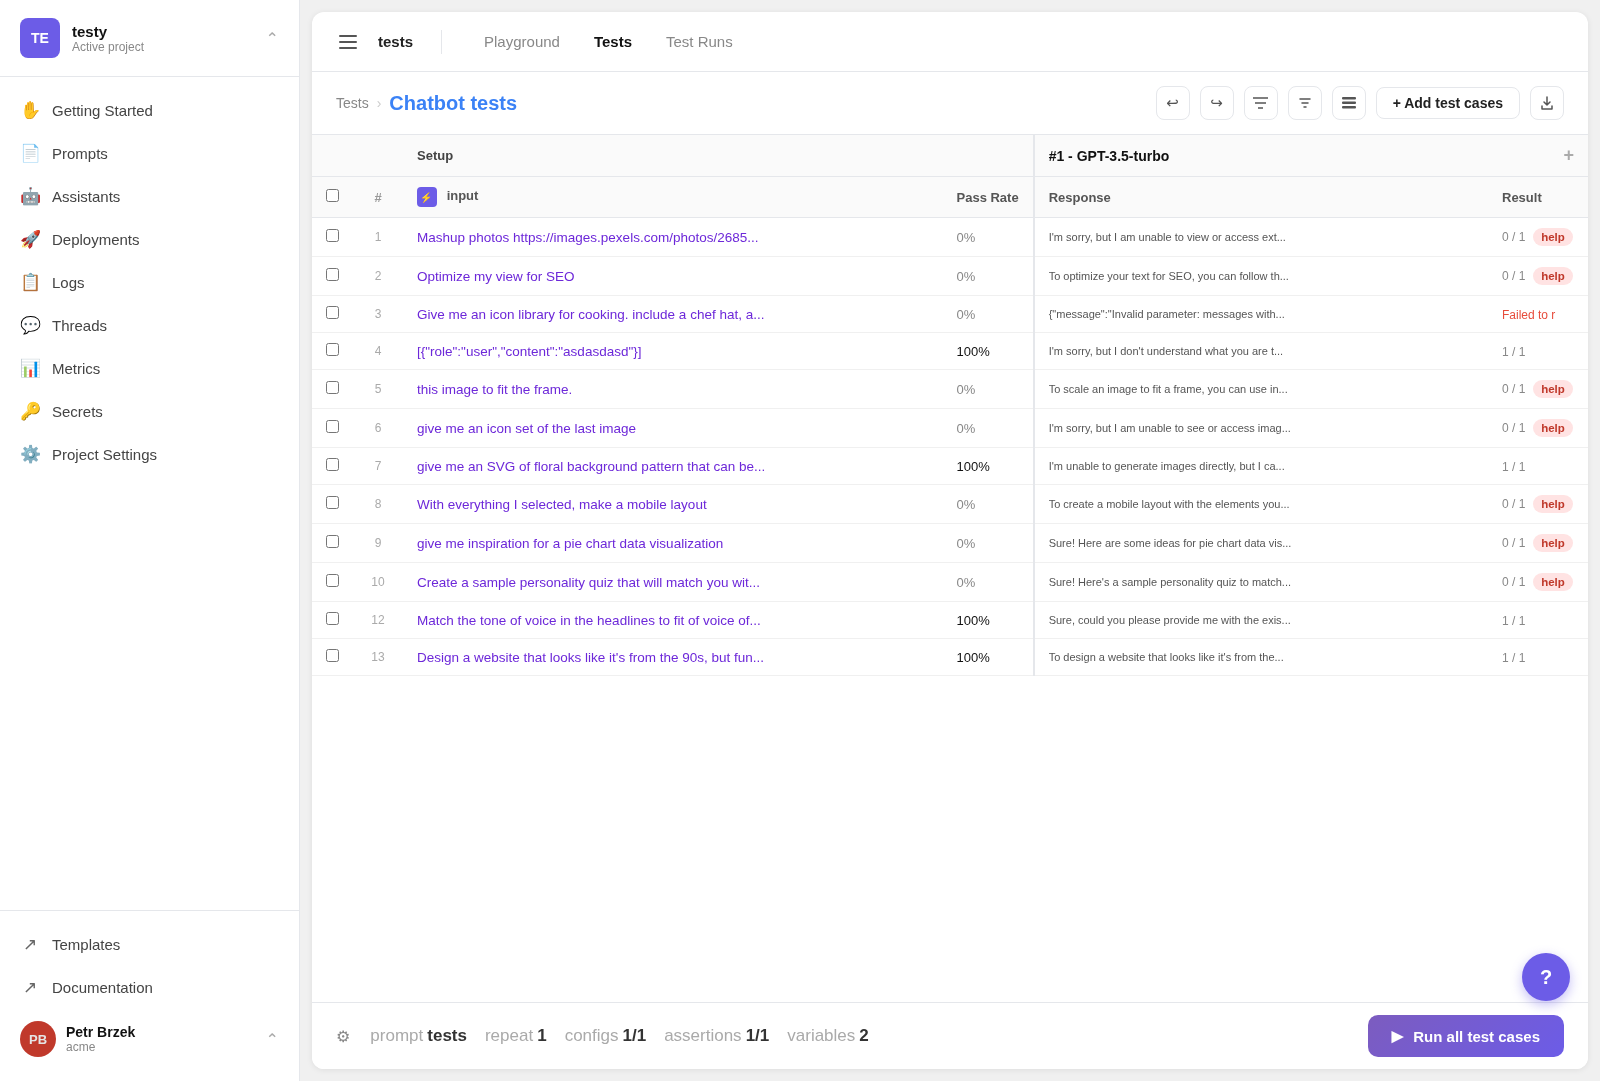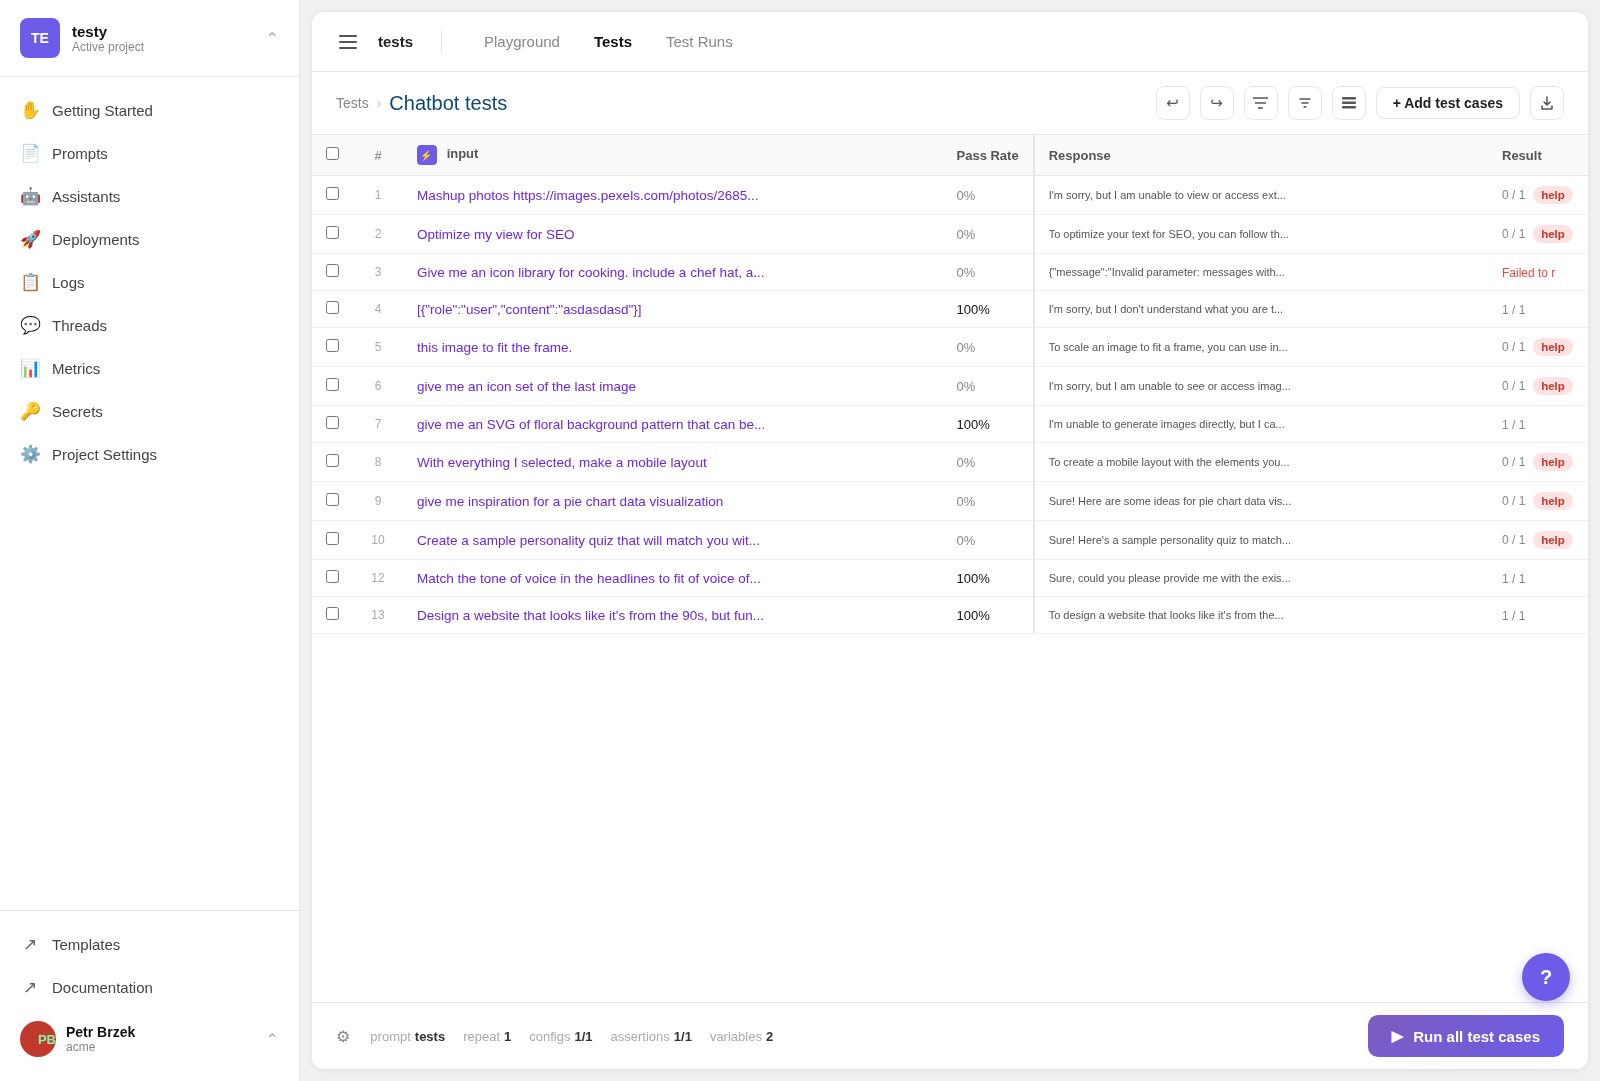--- a/index.html
+++ b/index.html
@@ -49,22 +49,22 @@
     .sidebar-bottom { padding: 12px 0; border-top: 1px solid #e5e7eb; }
     .sidebar-user {
       display: flex; align-items: center; gap: 10px;
       padding: 12px 20px;
       cursor: pointer;
     }
     .user-avatar {
       width: 36px; height: 36px;
       border-radius: 50%;
       background: #c0392b;
-      display: flex; align-items: center; justify-content: flex-end;
-      color: #86efac; font-weight: 600; font-size: 13px;
+      display: flex; align-items: center; justify-content: center;
+      color: #e5e5e5; font-weight: 600; font-size: 13px;
       overflow: hidden;
     }
     .user-info .user-name { font-size: 14px; font-weight: 600; color: #111; }
     .user-info .user-org { font-size: 12px; color: #888; }
     .user-chevron { margin-left: auto; color: #aaa; }
 
     
     .main {
       flex: 1;
       display: flex;
@@ -118,21 +118,21 @@
       padding: 14px 24px;
       border-bottom: 1px solid #e5e7eb;
       gap: 10px;
       flex-shrink: 0;
     }
     .breadcrumb {
       display: flex; align-items: center; gap: 8px;
       font-size: 14px; color: #888;
     }
     .breadcrumb-sep { color: #ccc; }
-    .breadcrumb-current { font-size: 20px; font-weight: 400; color: #0c4a6e; }
+    .breadcrumb-current { font-size: 20px; font-weight: 700; color: #3b82f6; }
     .toolbar-spacer { flex: 1; }
     .toolbar-btn {
       width: 34px; height: 34px;
       border: 1px solid #e5e7eb;
       border-radius: 8px;
       display: flex; align-items: center; justify-content: center;
       cursor: pointer;
       background: #fff;
       color: #555;
       font-size: 15px;
@@ -233,21 +233,21 @@
       display: flex;
       align-items: center;
       padding: 12px 24px;
       border-top: 1px solid #e5e7eb;
       gap: 20px;
       flex-shrink: 0;
       background: #fff;
     }
     .bottom-bar-icon { color: #888; font-size: 16px; cursor: pointer; }
     .bottom-meta { display: flex; gap: 18px; align-items: center; flex: 1; }
-    .meta-item { font-size: 13px; color: #666; }
+    .meta-item { font-size: 17px; color: #666; }
     .meta-item span.label { color: #aaa; margin-right: 4px; }
     .meta-item span.value { font-weight: 600; color: #333; }
 
     .run-btn {
       display: flex; align-items: center; gap: 10px;
       background: linear-gradient(135deg, #7c5cbf, #6c5ce7);
       color: #fff;
       border: none;
       border-radius: 10px;
       padding: 12px 24px;
@@ -418,20 +418,33 @@
       <svg width="14" height="14" viewBox="0 0 14 14" fill="none">
           <path d="M7 1v8M4 6l3 3 3-3M2 10v3h10v-3" stroke="#555" stroke-width="1.5" stroke-linecap="round" stroke-linejoin="round"></path>
         </svg>
     </div>
   </div>
 
   <div class="table-container">
     <table>
       <thead>
 
+        <tr class="header-row-top">
+          <th style="width:40px; background:#fafafa; border-bottom:1px solid #e5e7eb;"></th>
+          <th class="col-num" style="background:#fafafa; border-bottom:1px solid #e5e7eb;"></th>
+          <th colspan="2" style="background:#fafafa; border-bottom:1px solid #e5e7eb; padding:10px 14px;">
+            <span class="th-setup-label">Setup</span>
+          </th>
+          <th colspan="2" style="background:#fafafa; border-bottom:1px solid #e5e7eb; padding:10px 14px; border-left:2px solid #e5e7eb;">
+            <div class="th-gpt-label">
+              <span>#1 - GPT-3.5-turbo</span>
+              <span style="font-size:18px; color:#aaa; cursor:pointer;">+</span>
+            </div>
+          </th>
+        </tr>
 
         <tr>
           <th style="width:40px;">
             <input type="checkbox" style="accent-color: rgb(108, 92, 231);">
           </th>
           <th class="col-num">#</th>
           <th class="col-input">
             <span class="input-icon">⚡</span>
             <span>input</span>
           </th>

